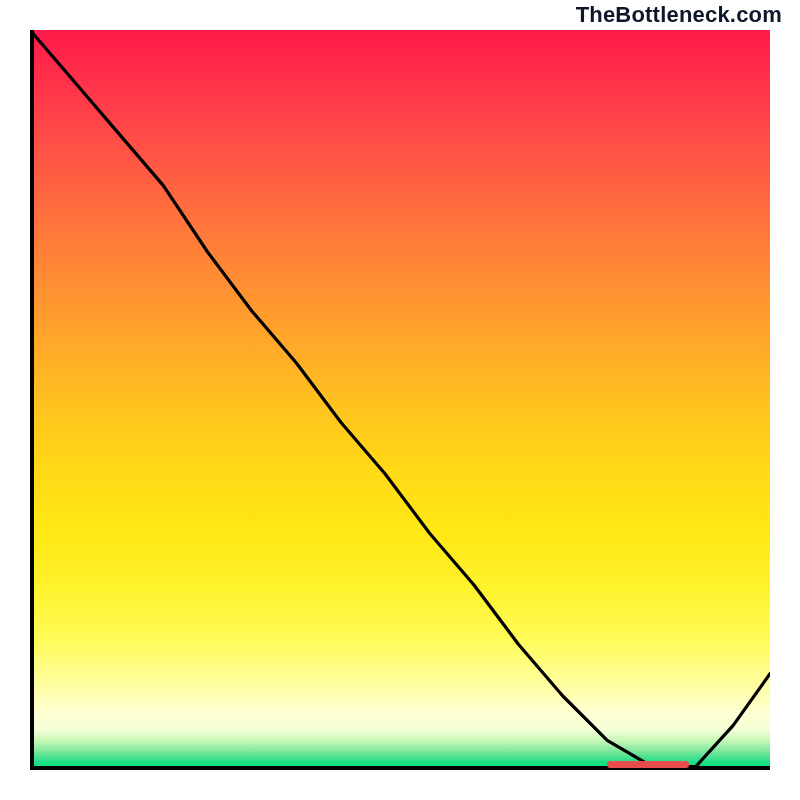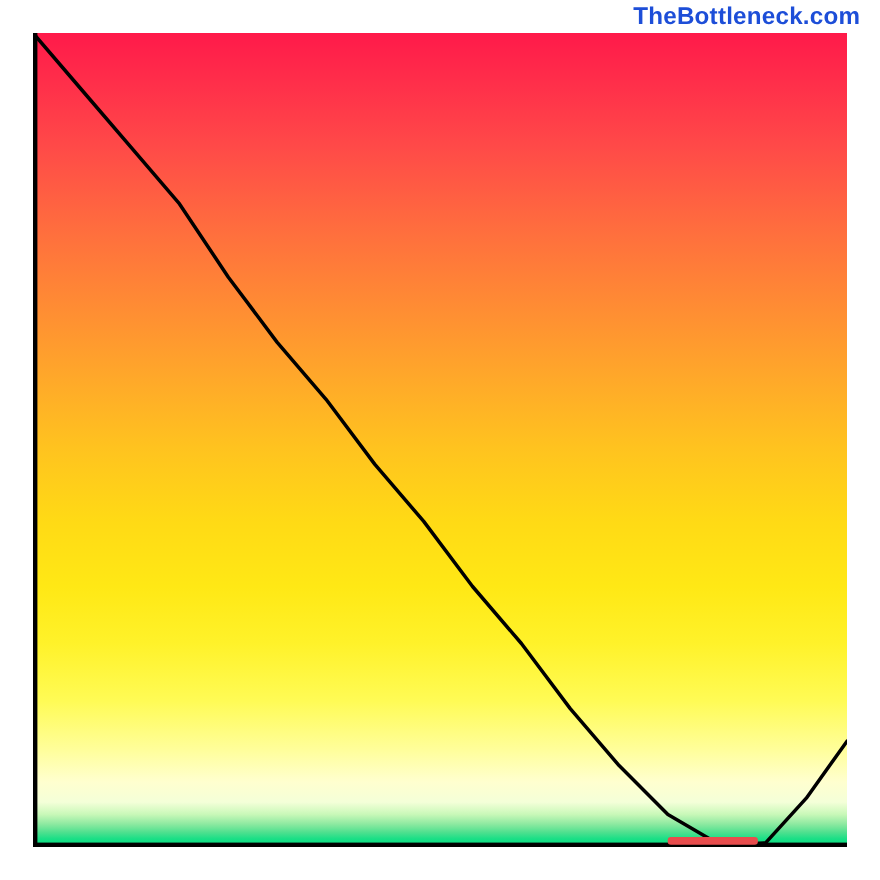--- a/index.html
+++ b/index.html
@@ -9,21 +9,21 @@
     width: 800px;
     height: 800px;
   }
   .watermark {
     position: absolute;
     top: 2px;
     right: 18px;
     font-family: Arial, Helvetica, sans-serif;
     font-size: 22px;
     font-weight: 600;
-    color: #1d4ed8;
+    color: #0f172a;
     letter-spacing: 0.2px;
     z-index: 5;
   }
   .plot-area {
     position: absolute;
     left: 30px;
     top: 30px;
     width: 740px;
     height: 740px;
     overflow: hidden;

